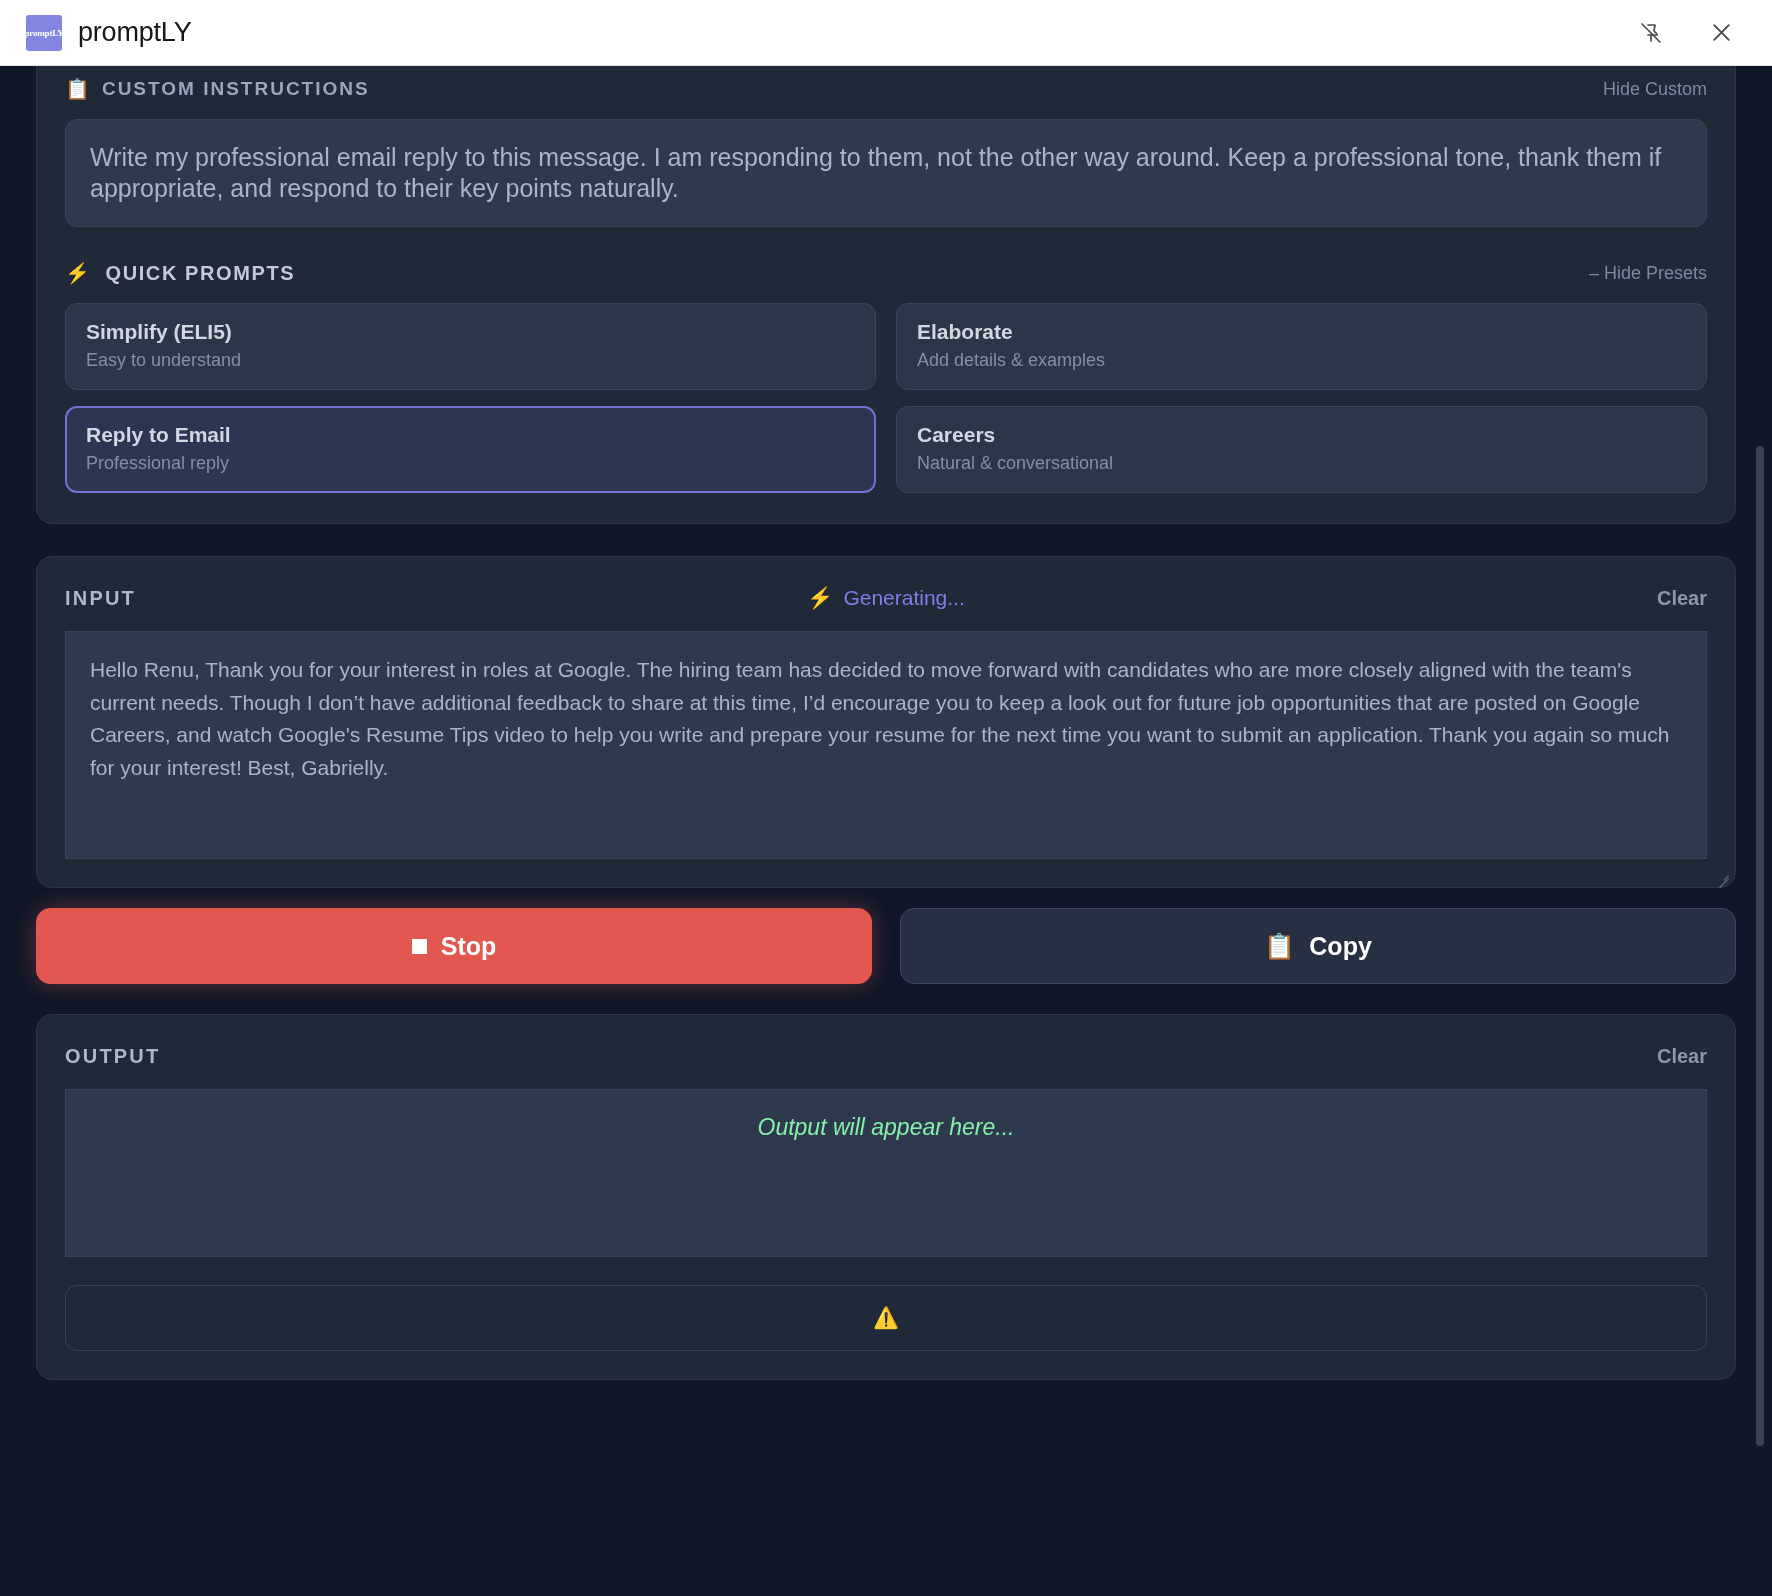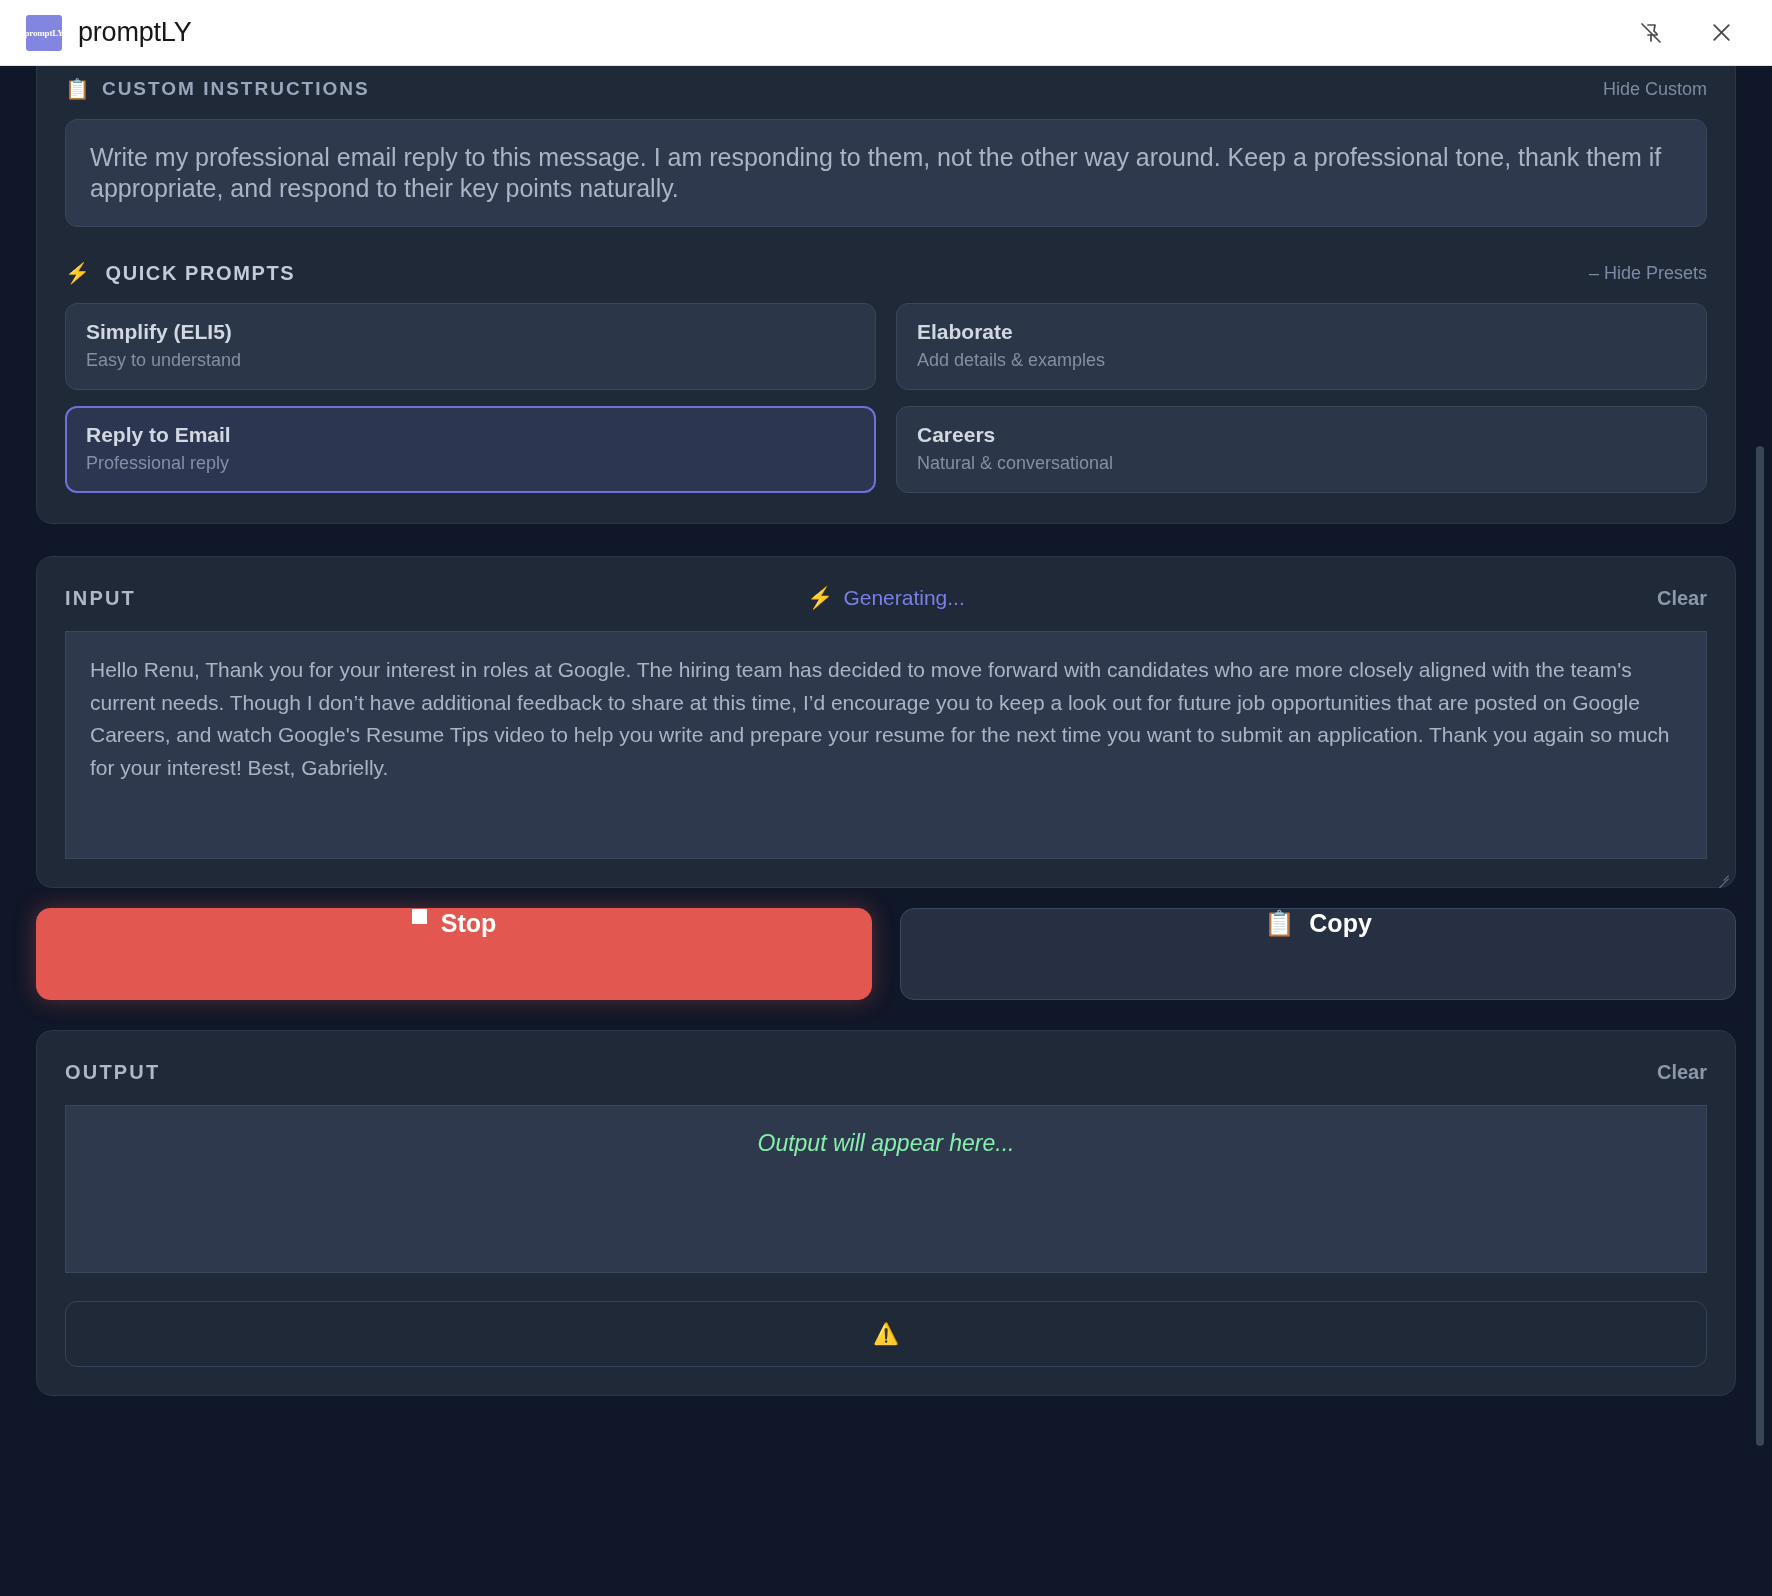--- a/index.html
+++ b/index.html
@@ -248,23 +248,24 @@
   .resize-grip::after  { right: 0; bottom: 2px; width: 7px;  height: 1px; transform: rotate(-45deg); transform-origin: right bottom; top: 8px;}
 
   
   .actions {
     display: grid;
     grid-template-columns: 1fr 1fr;
     gap: 28px;
     margin-bottom: 30px;
   }
   .btn {
-    height: 92px;
+    height: 76px;
     border-radius: 14px;
     display: flex;
+    align-items: center;
     justify-content: center;
     gap: 14px;
     font-size: 25px;
     font-weight: bold;
     cursor: pointer;
     box-sizing: border-box;
   }
   .btn-stop {
     background: #e2574f;
     color: #ffffff;

